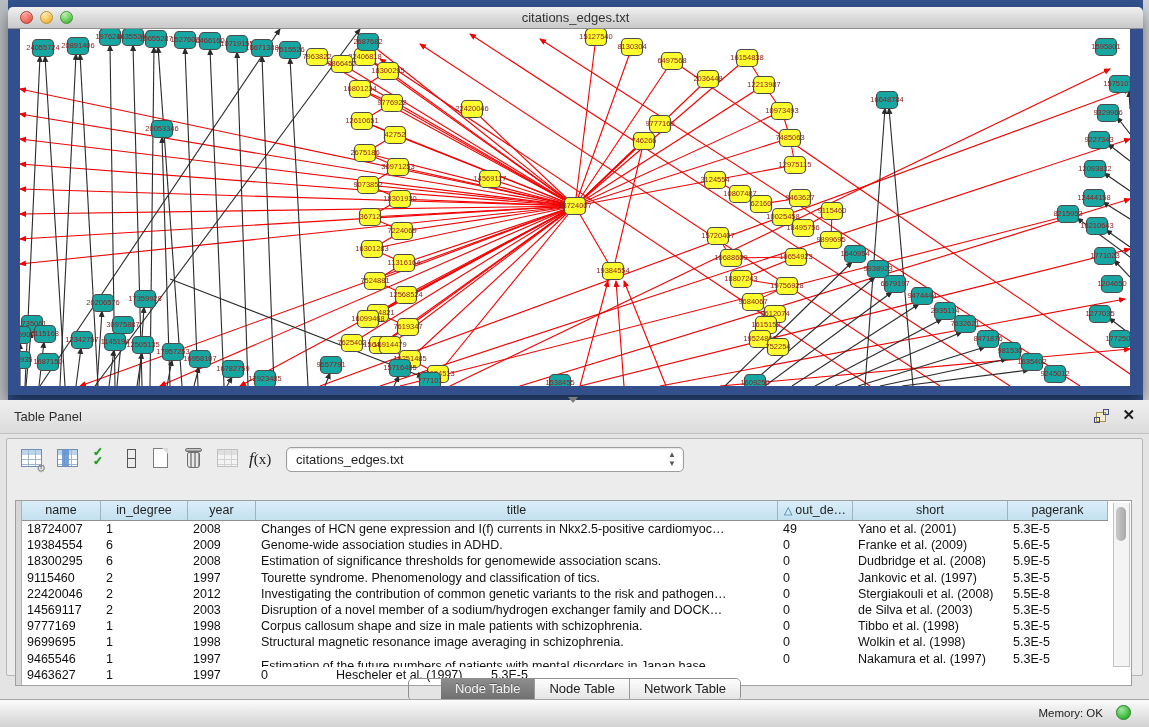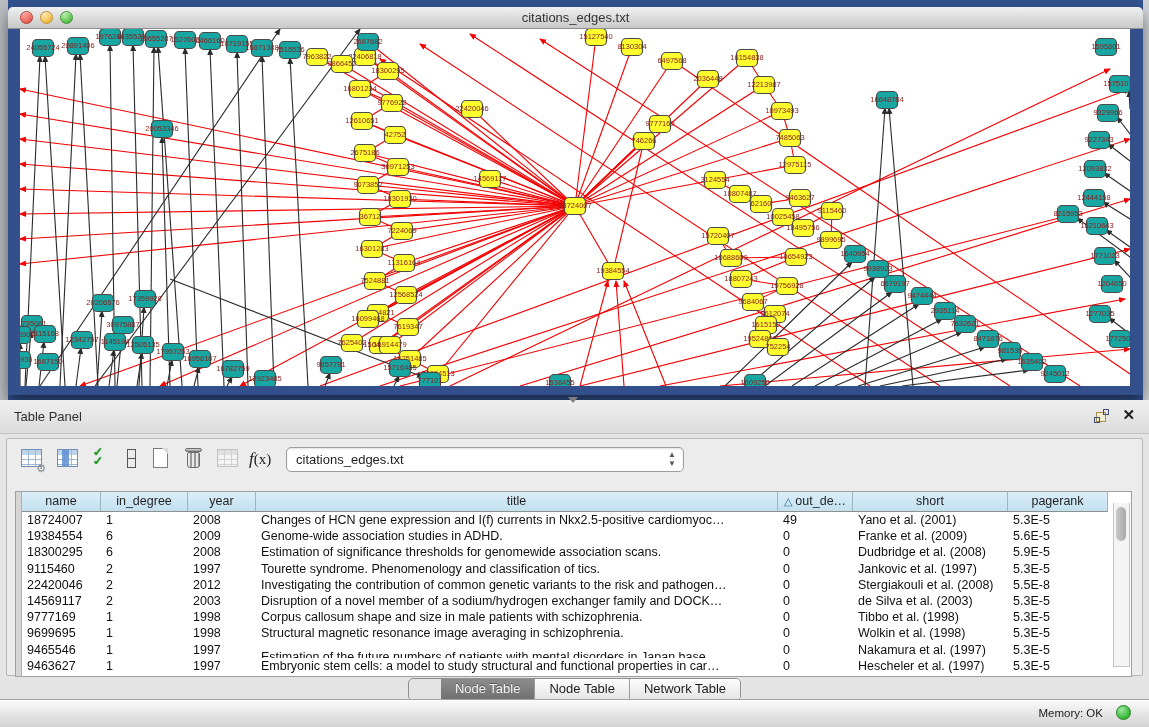--- a/index.html
+++ b/index.html
@@ -67,21 +67,21 @@
       background:repeating-linear-gradient(90deg,#e8e8e8 0 2px,#9a9a9a 2px 4px);}
   .disabled-icon{opacity:.45;filter:grayscale(1);}
   .fx{font-family:"Liberation Serif",serif;font-size:15px;color:#1c1c1c;}
   .fx i{font-size:17px;}
   .combo{position:absolute;left:279px;top:8px;width:396px;height:23px;background:#fff;
       border:1px solid #9d9d9d;border-radius:5px;box-shadow:inset 0 1px 2px rgba(0,0,0,.12);cursor:pointer;}
   .combo .combo-text{position:absolute;left:9px;top:4px;font-size:13px;color:#1e1e1e;}
   .combo .stepper{position:absolute;right:7px;top:2px;font-size:8px;color:#555;line-height:9px;text-align:center;}
 
   
-  .grid-wrap{position:absolute;left:8px;top:52px;right:10px;height:184px;background:#fff;border:1px solid #9f9f9f;}
+  .grid-wrap{position:absolute;left:8px;top:61px;right:10px;height:184px;background:#fff;border:1px solid #9f9f9f;}
   .grid-corner{position:absolute;left:0;top:0;width:5px;height:100%;background:#d6d6d6;border-right:1px solid #b0b0b0;}
   .grid{position:absolute;left:6px;top:0;}
   .gr-head{display:flex;height:19px;background:linear-gradient(#dbeef9,#c3e0ef);border-bottom:1px solid #8f8f8f;}
   .gr-head .hcell{box-sizing:border-box;border-right:1px solid #9fb4c2;font-size:12.5px;color:#1f1f1f;
       text-align:center;line-height:18px;overflow:hidden;white-space:nowrap;cursor:pointer;}
   .hcell .sortg{color:#2a6e9e;font-size:11px;margin-right:3px;}
   .gr-body .rrow{display:flex;height:16.2px;cursor:default;}
   .gr-body .cell{box-sizing:border-box;padding:0 4px 0 5px;font-size:12.5px;color:#101010;
       line-height:16px;overflow:hidden;white-space:nowrap;text-overflow:clip;}
   .vscroll{position:absolute;right:12px;top:64px;width:15px;height:163px;background:#f4f4f4;
@@ -668,21 +668,20 @@
               <div class="cell" style="width: 68px;">1997</div>
               <div class="cell" style="width: 522px; margin-top: 7px;">Estimation of the future numbers of patients with mental disorders in Japan base…</div>
               <div class="cell" style="width: 75px;">0</div>
               <div class="cell" style="width: 155px;">Nakamura et al. (1997)</div>
               <div class="cell" style="width: 100px;">5.3E-5</div>
             </div>
             <div class="rrow">
               <div class="cell" style="width: 79px;">9463627</div>
               <div class="cell" style="width: 87px;">1</div>
               <div class="cell" style="width: 68px;">1997</div>
-              <div class="cell" style="width: 522px;">Embryonic stem cells: a model to study structural and functional properties in car…</div>
               <div class="cell" style="width: 75px;">0</div>
               <div class="cell" style="width: 155px;">Hescheler et al. (1997)</div>
               <div class="cell" style="width: 100px;">5.3E-5</div>
             </div>
           </div>
       </div>
     </div>
     <div class="vscroll">
       <div class="thumb"></div>
     </div>

